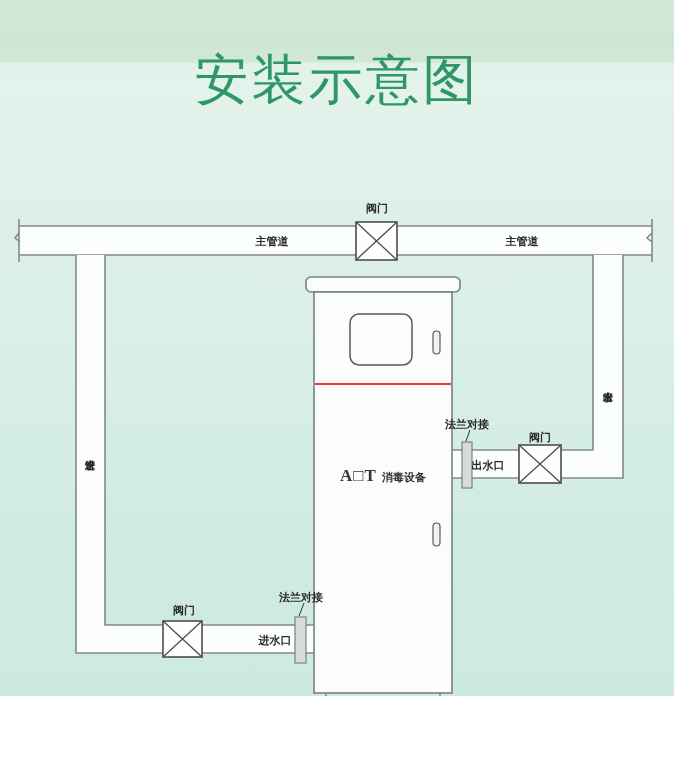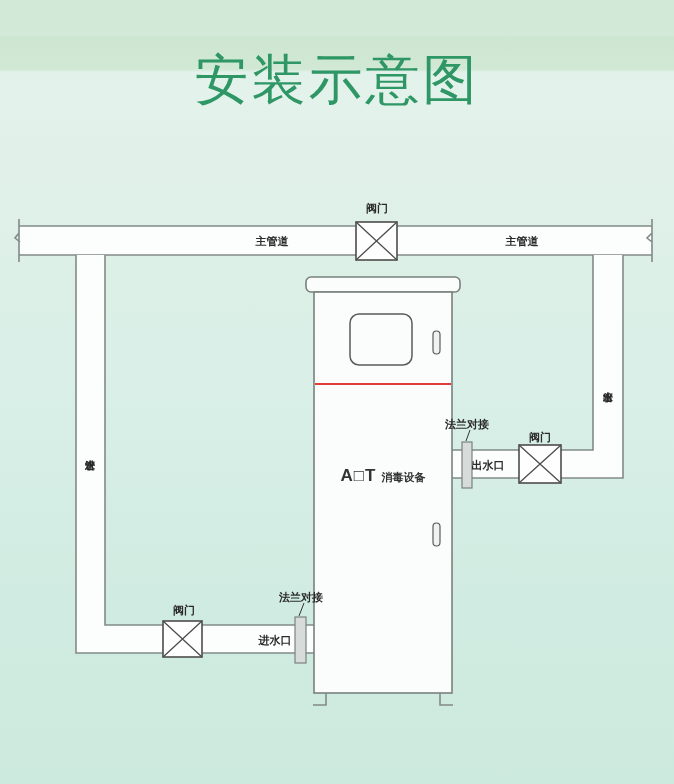--- a/index.html
+++ b/index.html
@@ -1,20 +1,20 @@
 <!DOCTYPE html>
 <html><head>
 <meta charset="utf-8">
 <style>
   html,body{margin:0;padding:0;}
   .stage{
     position:relative;
-    width:674px;height:784px;
+    width:674px;height:696px;
     overflow:hidden;
-    font-family:Liberation Sans, sans-serif;
+    font-family:Liberation Serif, serif;
     background:linear-gradient(180deg,
       #d1e9d6 0%, #d1e9d6 4.5%,
       #cde6d1 4.8%, #d0e8d4 8.8%,
       #e2f2ea 9.2%, #e3f2eb 13%,
       #def0e8 30%, #d8efe7 52%,
       #d0ebe1 78%, #cdeade 100%);
   }
   .title{
     position:absolute;
     top:44px;left:0;width:100%;

